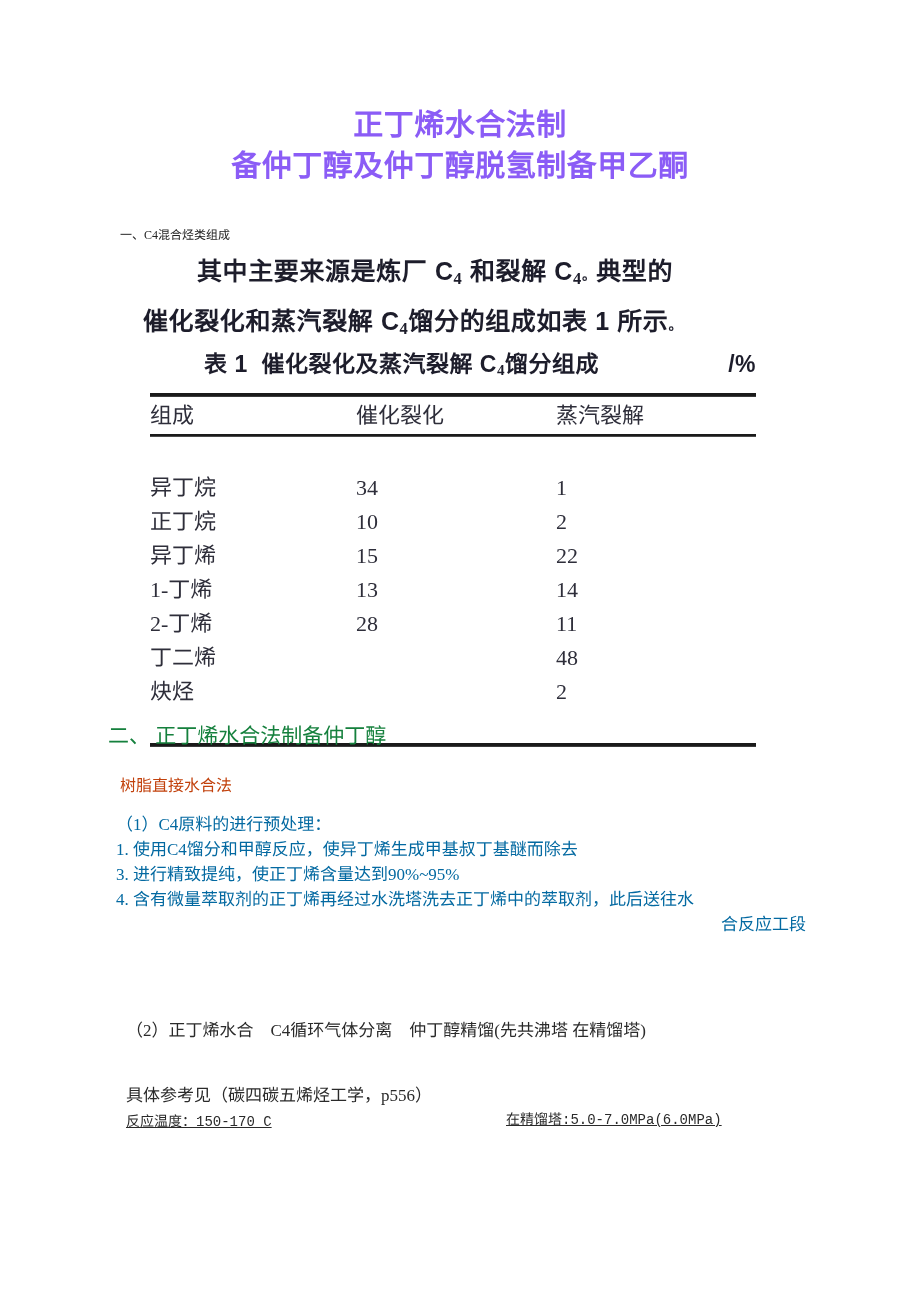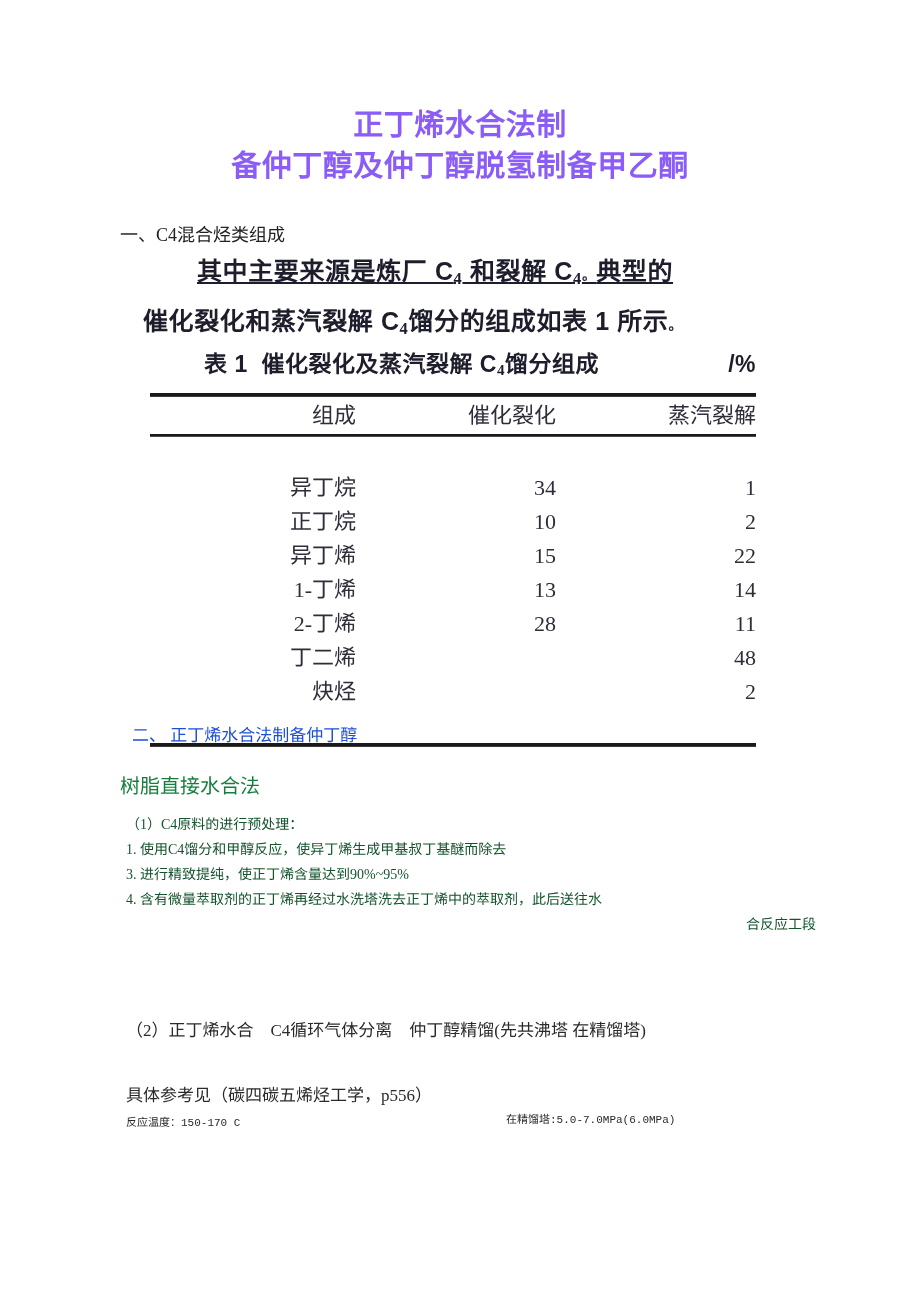--- a/index.html
+++ b/index.html
@@ -40,40 +40,40 @@
     color: #8b5cf6;
   }
   .doc-title .line1 { display: block; }
   .doc-title .line2 { display: block; }
 
   
   .sec-1 {
     position: absolute;
     left: 120px;
     top: 222px;
-    font-size: 18px;
+    font-size: 12px;
     line-height: 26px;
     color: #222;
   }
 
   
   .scan-para {
     position: absolute;
     left: 143px;
     top: 250px;
     width: 640px;
     font-family: "Liberation Sans", "DejaVu Sans", sans-serif;
     font-weight: bold;
     font-size: 25px;
     line-height: 42px;
     color: #1d1d2b;
     letter-spacing: 0.6px;
   }
   .scan-para .ln { display: block; white-space: nowrap; }
-  .scan-para .ln.indent { text-indent: 54px; text-decoration: underline; }
+  .scan-para .ln.indent { text-indent: 54px; }
   .sub { font-size: 0.66em; vertical-align: -0.22em; }
   .tiny-circ { font-size: 0.55em; vertical-align: 0.02em; }
   .rm { font-family: "Liberation Serif", "DejaVu Serif", serif; font-weight: bold; }
 
   
   .tbl-wrap {
     position: absolute;
     left: 150px;
     top: 348px;
     width: 606px;
@@ -113,62 +113,62 @@
     table-layout: fixed;
     font-family: "Liberation Serif", "DejaVu Serif", serif;
     color: #2c2c38;
   }
   table.c4 col.c-name { width: 34%; }
   table.c4 col.c-fcc  { width: 33%; }
   table.c4 col.c-sc   { width: 33%; }
   table.c4 th, table.c4 td {
     border: 0;
     padding: 0;
-    text-align: right;
+    text-align: left;
     font-weight: normal;
     font-size: 22px;
     height: 34px;
     line-height: 34px;
     color: #2e2e3a;
   }
   table.c4 thead th {
     font-size: 22px;
     height: 37px;
     line-height: 37px;
     color: #2e2e3a;
   }
   .hdr-pad { height: 3px; line-height: 3px; font-size: 0; }
 
   
   .sec-2 {
     position: absolute;
-    left: 132px;
+    left: 108px;
     top: 722px;
-    font-size: 17px;
+    font-size: 21px;
     line-height: 28px;
-    color: #1d4ed8;
+    color: #15803d;
   }
   .sub-head {
     position: absolute;
     left: 120px;
     top: 772px;
-    font-size: 20px;
+    font-size: 16px;
     line-height: 28px;
-    color: #15803d;
+    color: #c2410c;
   }
 
   
   .steps {
     position: absolute;
-    left: 126px;
+    left: 116px;
     top: 812px;
     width: 690px;
-    font-size: 14px;
+    font-size: 17px;
     line-height: 25px;
-    color: #14532d;
+    color: #0369a1;
   }
   .steps .item { display: block; }
   .steps .item.hang {
     padding-left: 0;
     text-align: right;
   }
 
   
   .tail {
     position: absolute;
@@ -184,21 +184,21 @@
     display: block;
     position: relative;
     white-space: pre;
   }
   .tail .rightcell {
     position: absolute;
     left: 380px;
     top: 0;
     white-space: pre;
   }
-  .mono { font-family: "Liberation Mono", "DejaVu Sans Mono", monospace; font-size: 11px; }
+  .mono { font-family: "Liberation Mono", "DejaVu Sans Mono", monospace; font-size: 14px; text-decoration: underline; }
 </style>
 </head>
 <body>
 
 <div class="page">
 
   <div class="doc-title">
     <span class="line1">正丁烯水合法制</span>
     <span class="line2">备仲丁醇及仲丁醇脱氢制备甲乙酮</span>
   </div>

